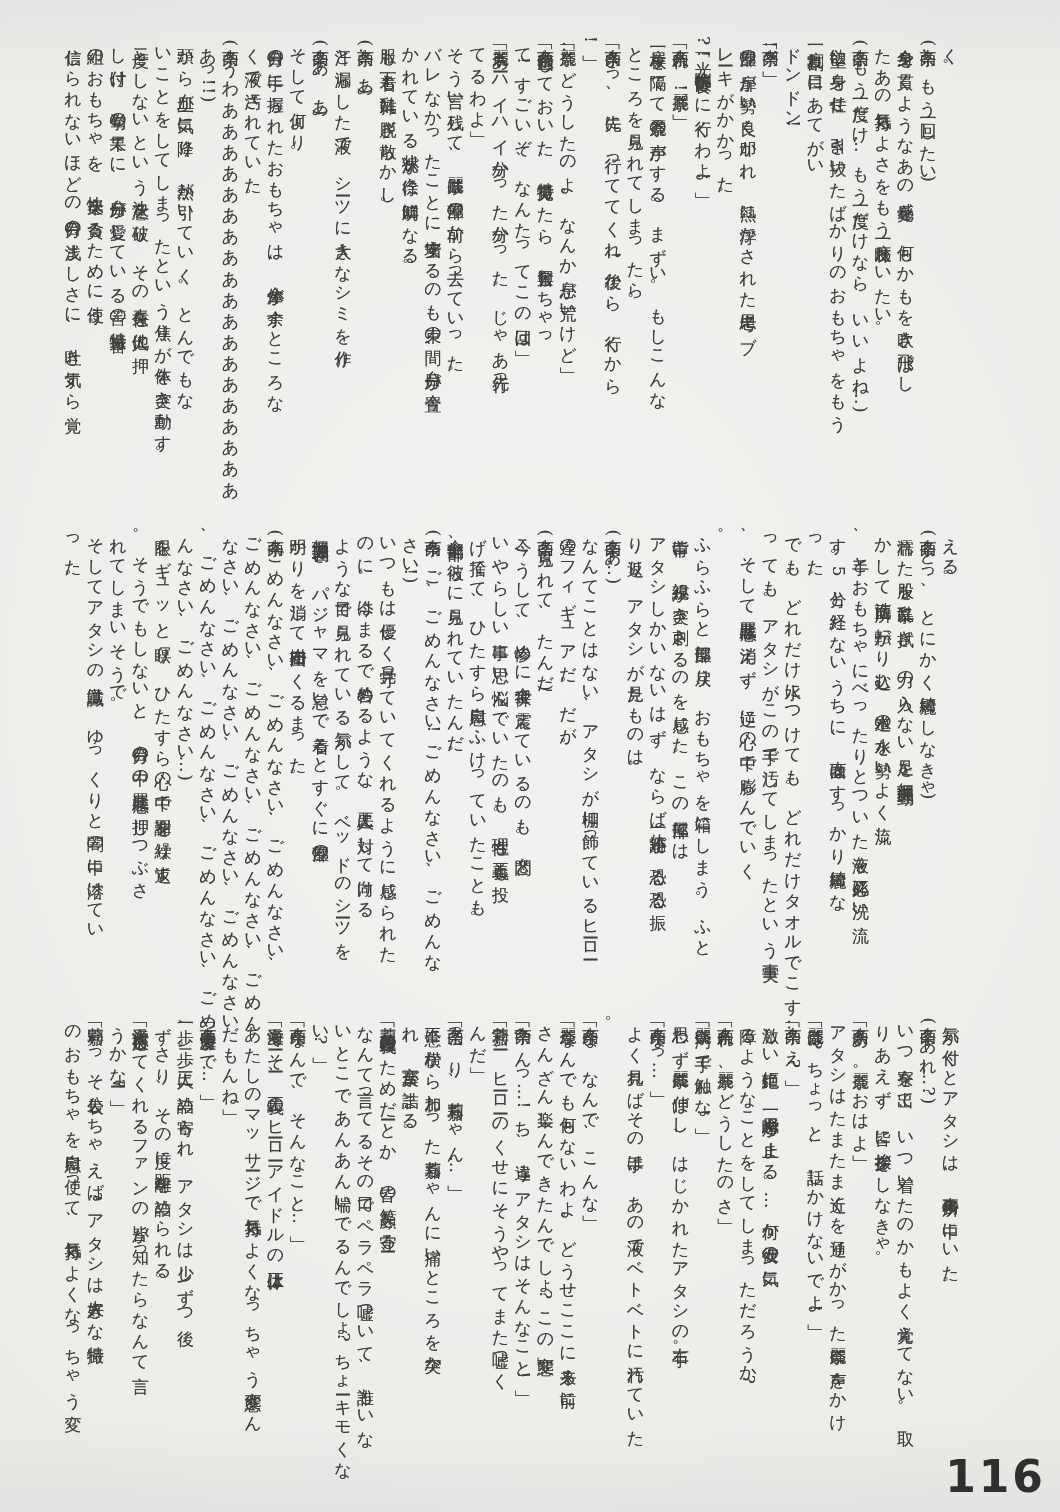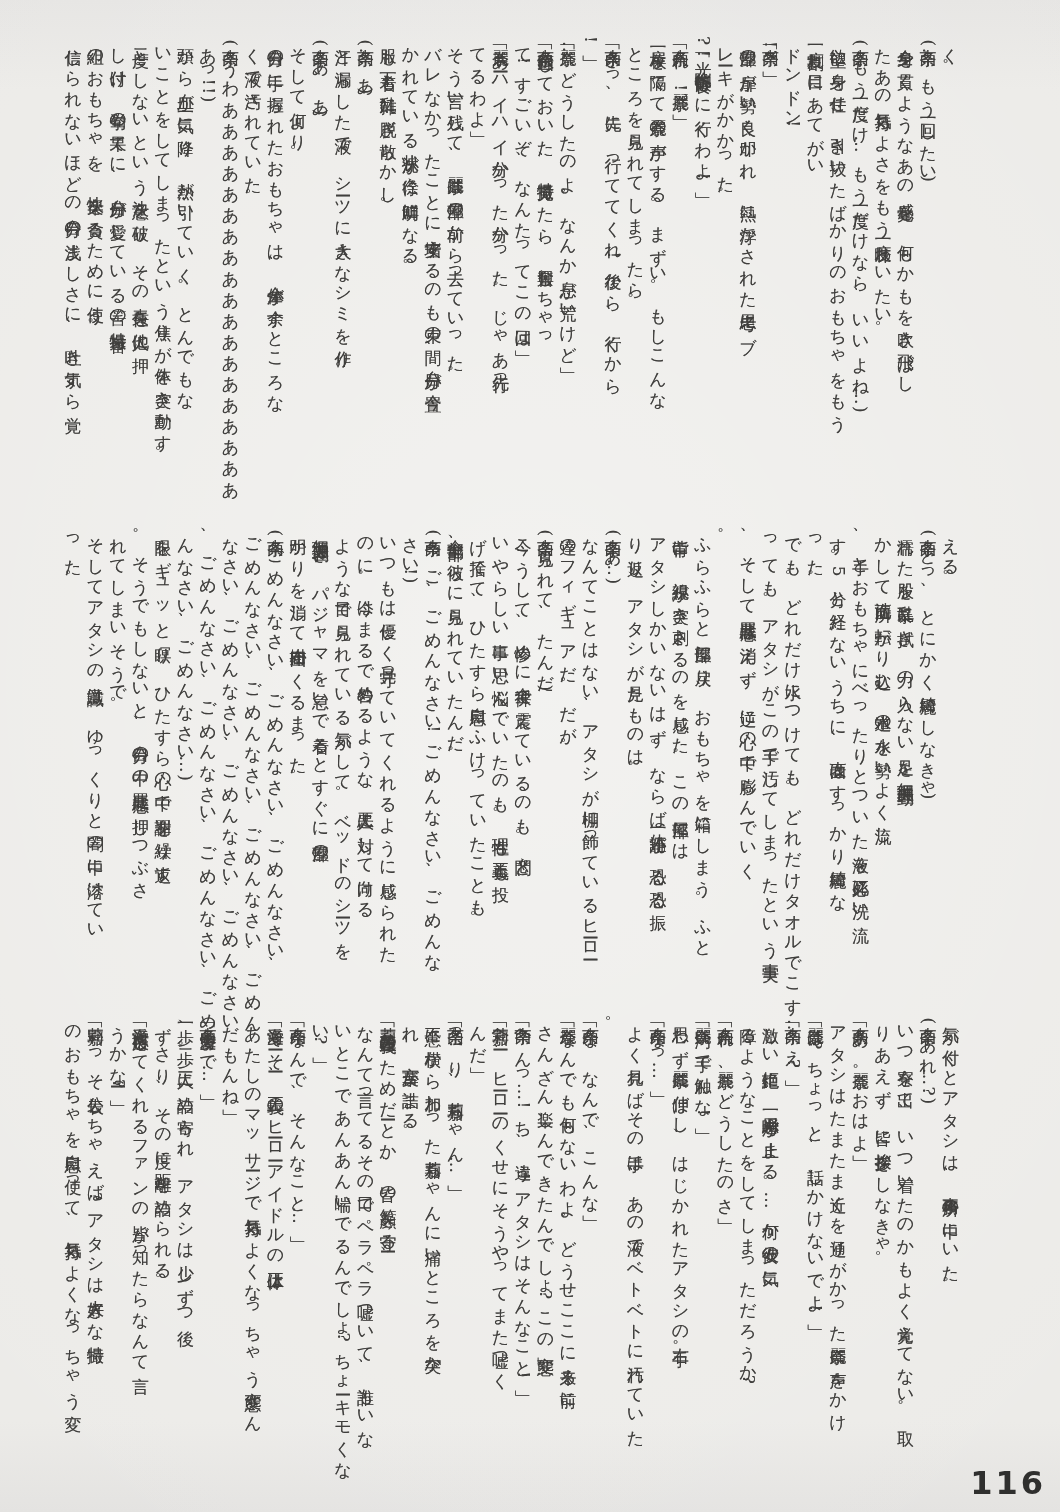--- a/index.html
+++ b/index.html
@@ -34,21 +34,21 @@
     white-space:nowrap;
     font-weight:400;
     text-shadow:0 0 0.4px rgba(60,60,58,0.55);
   }
   .page-number{
     position:absolute;
     right:14px;
     bottom:10px;
     font-family:"DejaVu Sans","Liberation Sans",sans-serif;
     font-weight:bold;
-    font-size:32px;
+    font-size:44px;
     letter-spacing:3px;
     color:#2f2f2e;
   }
 </style>
 </head>
 <body>
 
 <div class="paper"></div>
 
 <section class="band band-1">

